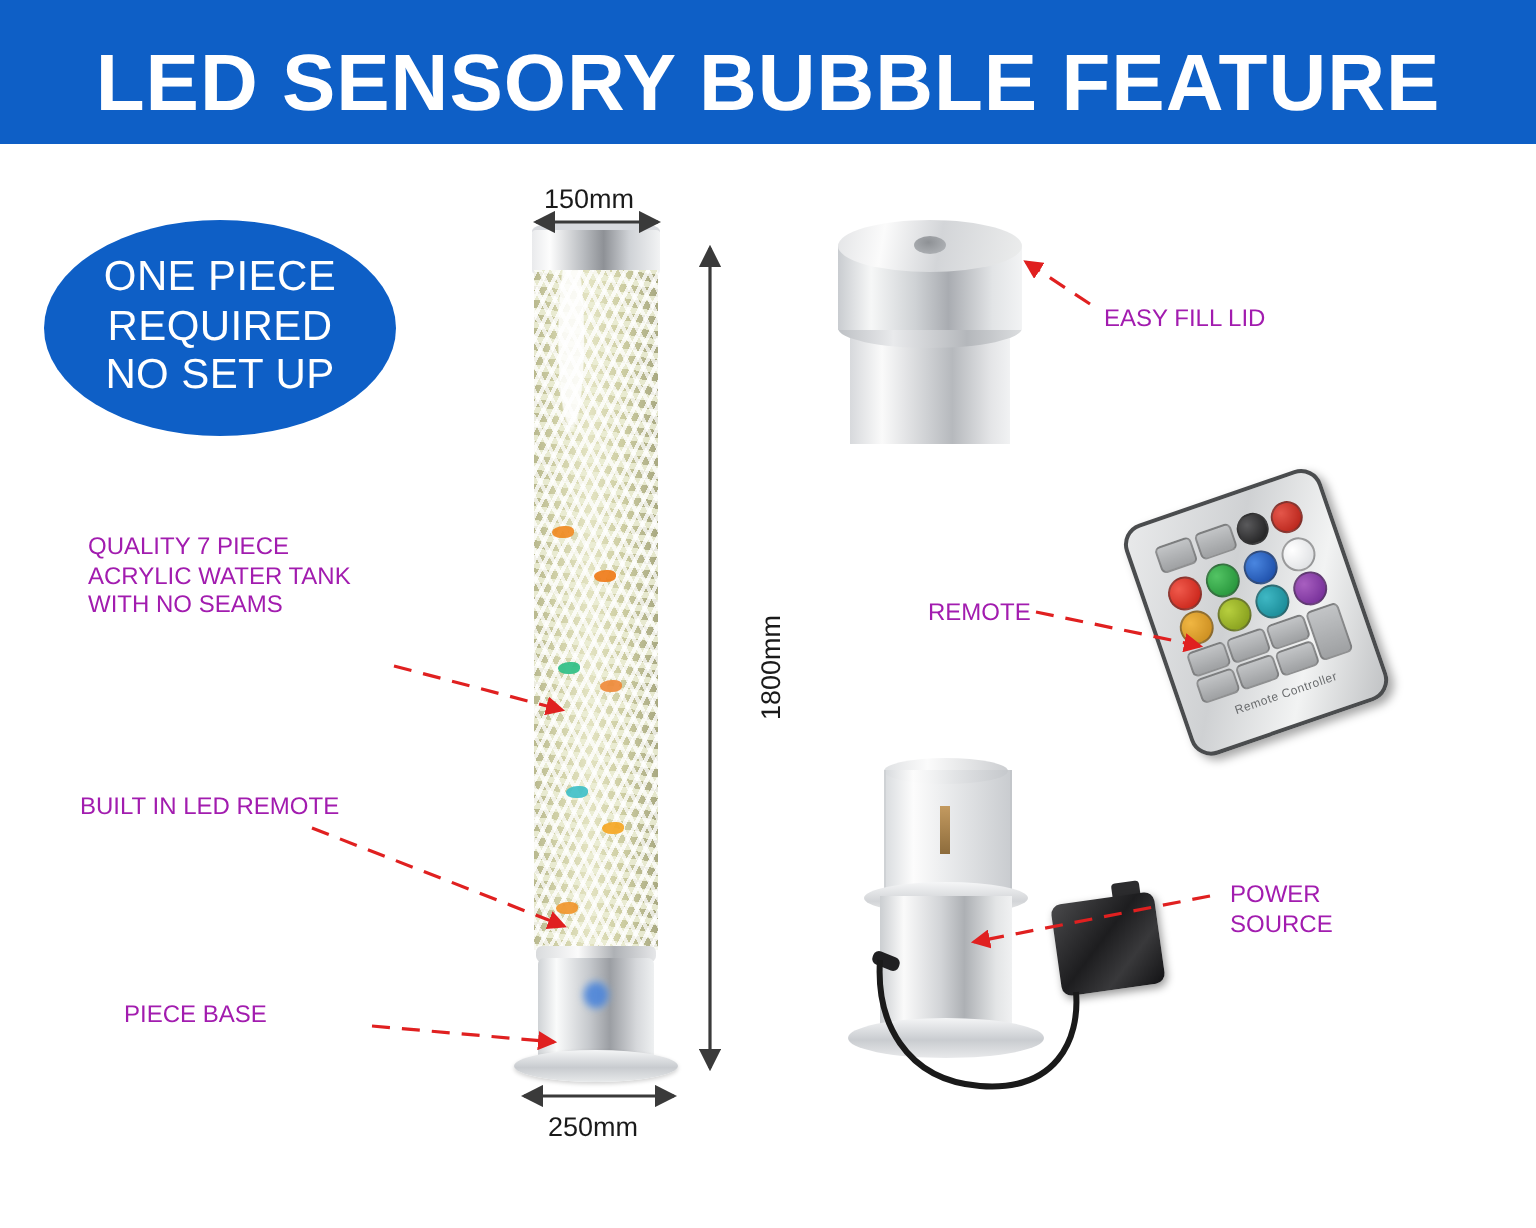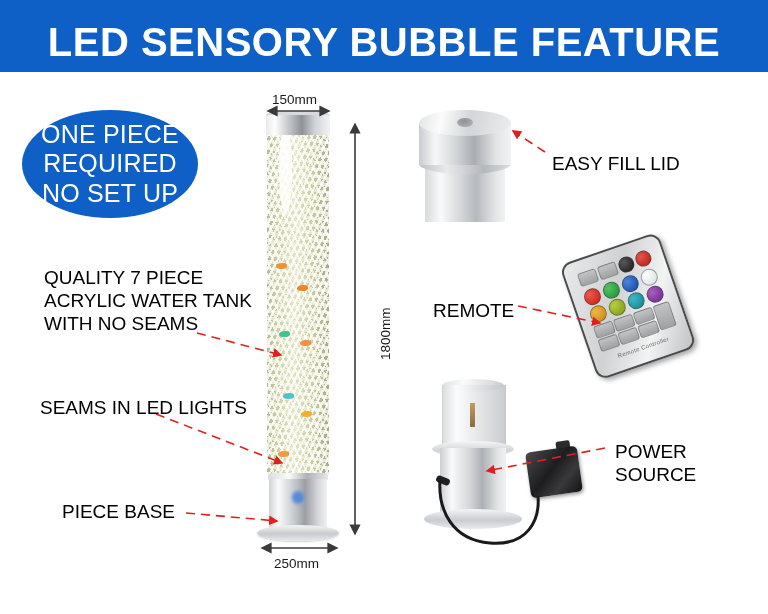--- a/index.html
+++ b/index.html
@@ -9,24 +9,24 @@
   
   #header-banner{position:absolute;left:0;top:0;width:768px;height:72px;
     background:#0e5fc6;display:flex;align-items:center;justify-content:center;}
   #header-title{color:#ffffff;font-size:40px;font-weight:bold;letter-spacing:0.5px;
     white-space:nowrap;line-height:1;margin-top:12px;}
 
   
   #badge{position:absolute;left:22px;top:110px;width:176px;height:108px;
     background:#0e5fc6;border-radius:50%;display:flex;flex-direction:column;
     align-items:center;justify-content:center;color:#fff;}
-  #badge div{font-size:25px;line-height:1.18;letter-spacing:.2px;}
-
-  
-  .callout{position:absolute;font-size:19px;line-height:1.22;color:#000000;white-space:pre-line;}
+  #badge div{font-size:21px;line-height:1.18;letter-spacing:.2px;}
+
+  
+  .callout{position:absolute;font-size:12px;line-height:1.22;color:#a21caf;white-space:pre-line;}
 
   
   .dimtext{position:absolute;font-size:13.5px;color:#1a1a1a;}
   .dimtext.vert{transform:rotate(-90deg);transform-origin:left top;}
 
   
   svg.layer{position:absolute;left:0;top:0;width:768px;height:614px;overflow:visible;}
   svg.layer *{vector-effect:none;}
 
   
@@ -215,27 +215,27 @@
 
   <line x1="518" y1="306" x2="600" y2="323" stroke="#e02020" stroke-width="1.6" stroke-dasharray="9,6" marker-end="url(#redHead)"></line>
 
   <line x1="605" y1="448" x2="487" y2="471" stroke="#e02020" stroke-width="1.6" stroke-dasharray="9,6" marker-end="url(#redHead)"></line>
 </svg>
 
 <div class="callout" style="left:44px;top:266px;">QUALITY 7 PIECE
 ACRYLIC WATER TANK
 WITH NO SEAMS</div>
 
-<div class="callout" style="left:40px;top:396px;">SEAMS IN LED LIGHTS</div>
+<div class="callout" style="left:40px;top:396px;">BUILT IN LED REMOTE</div>
 
 <div class="callout" style="left:62px;top:500px;">PIECE BASE</div>
 
 <div class="callout" style="left:552px;top:152px;">EASY FILL LID</div>
 
-<div class="callout" style="left:433px;top:299px;">REMOTE</div>
+<div class="callout" style="left:464px;top:299px;">REMOTE</div>
 
 <div class="callout" style="left:615px;top:440px;">POWER
 SOURCE</div>
 
 <div class="dimtext" style="left:272px;top:92px;">150mm</div>
 
 <div class="dimtext vert" style="left:378px;top:360px;">1800mm</div>
 
 <div class="dimtext" style="left:274px;top:556px;">250mm</div>
 

